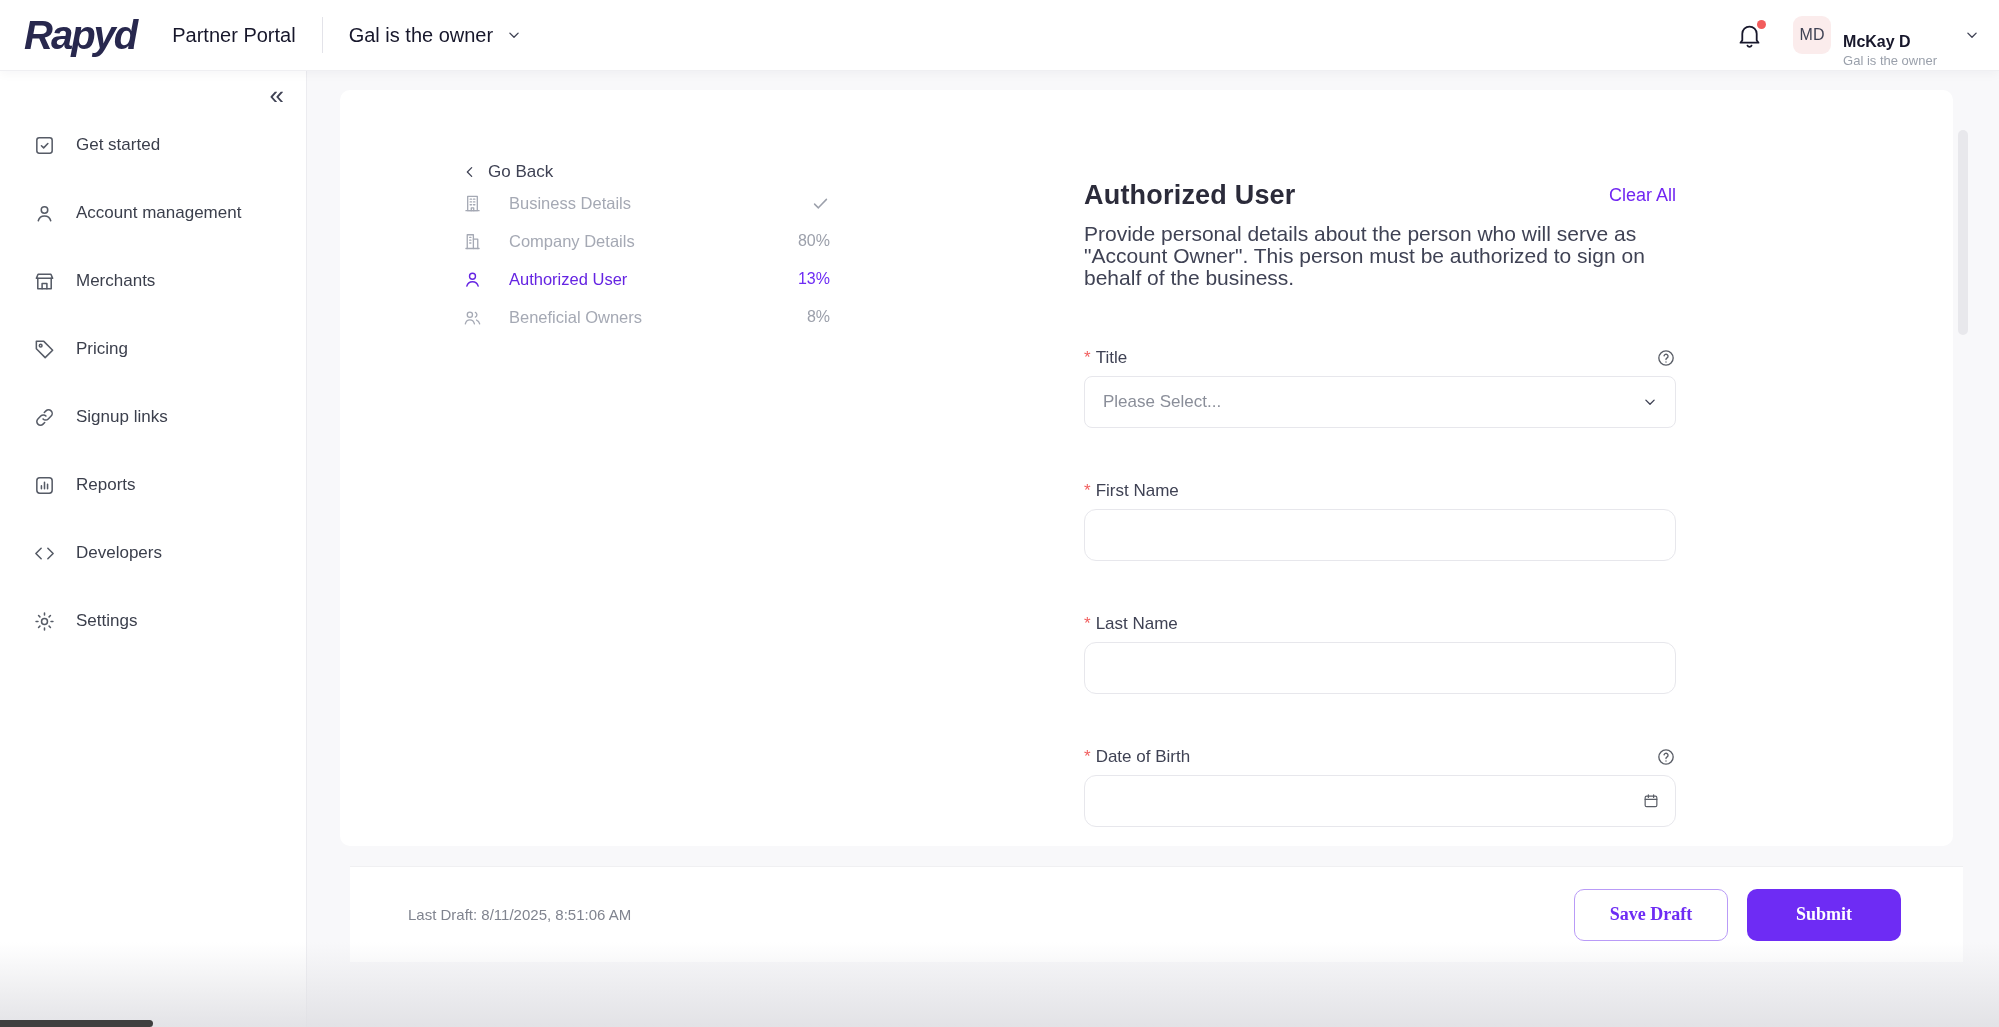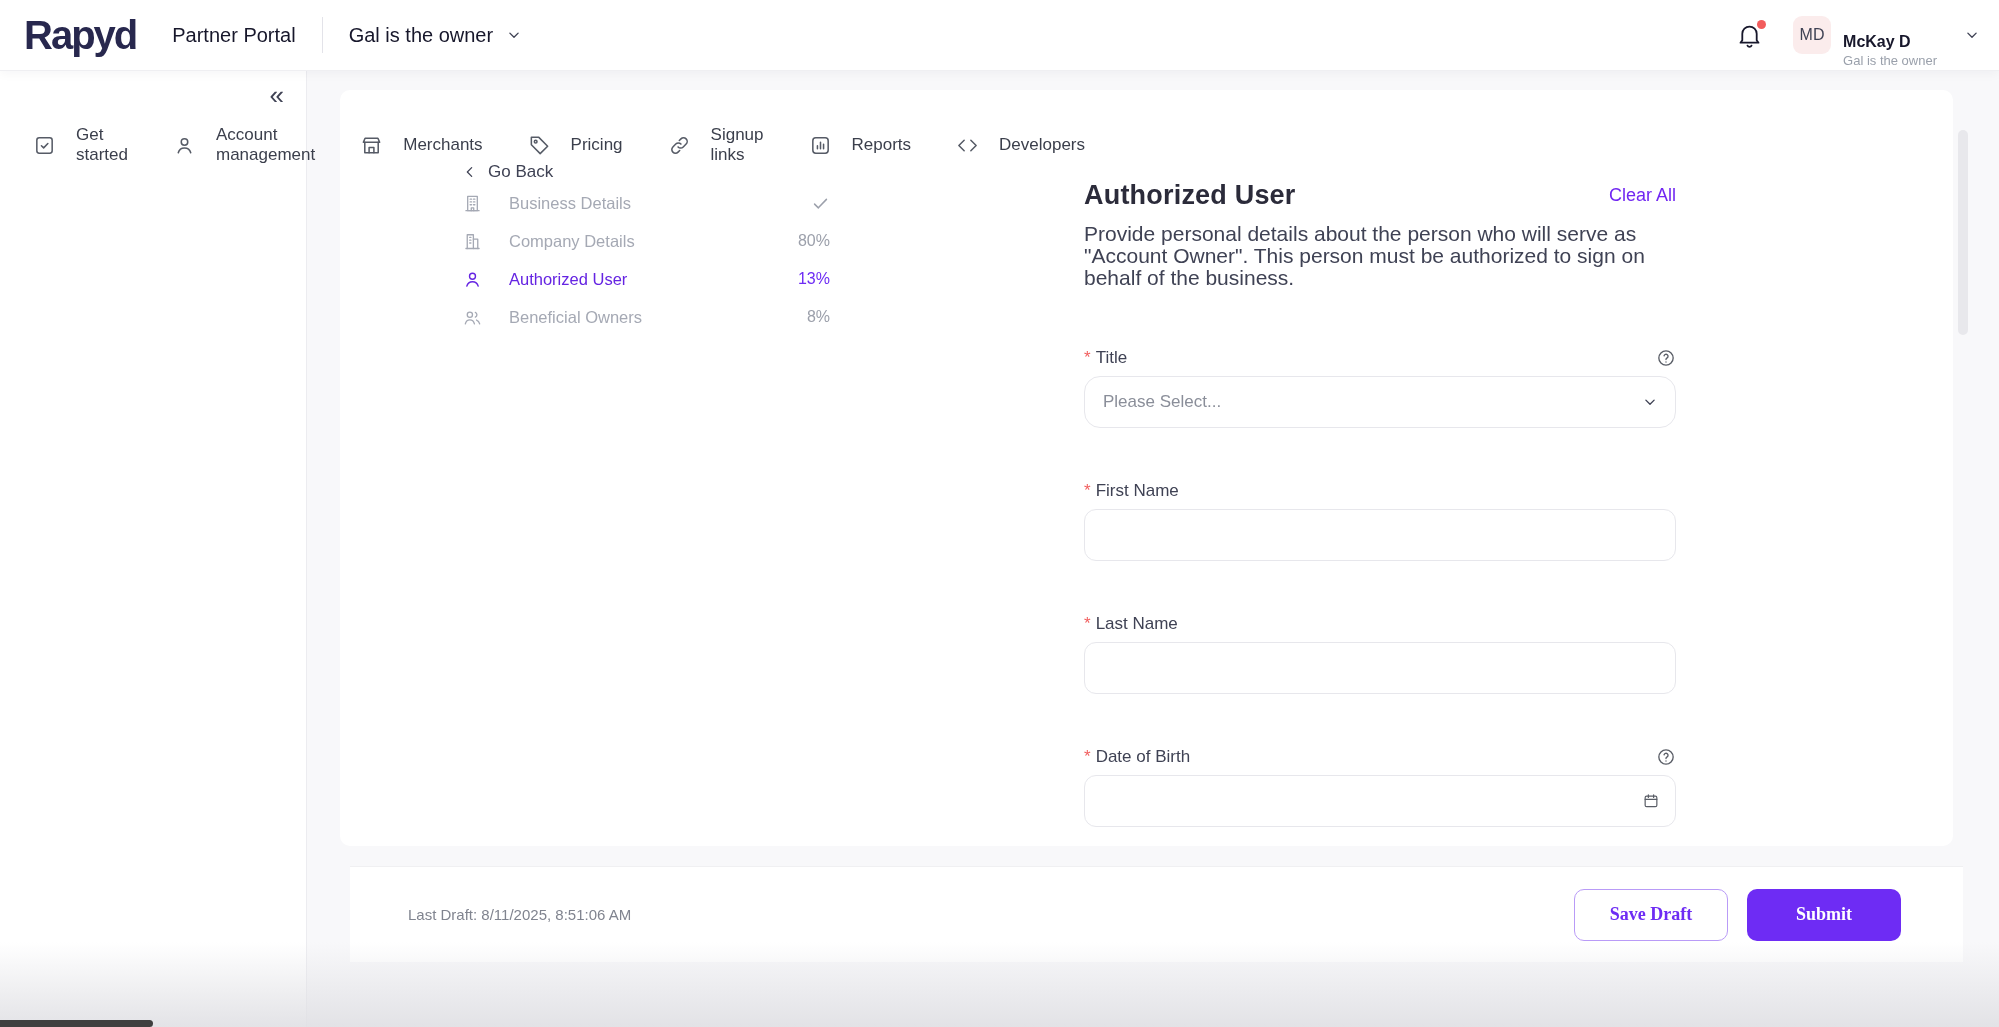--- a/index.html
+++ b/index.html
@@ -13,21 +13,21 @@
   }
   .app { position:relative; width:1999px; height:1027px; background:#F8F8FA; overflow:hidden; }
 
   
   .topbar {
     position:absolute; top:0; left:0; right:0; height:70px; background:#fff;
     display:flex; align-items:center; z-index:30;
     box-shadow:0 1px 0 #EFEFF2, 0 4px 10px rgba(20,20,40,0.04);
   }
   .logo {
-    margin-left:24px; font-size:40px; font-weight:bold; 
+    margin-left:24px; font-size:40px; font-weight:bold; font-style:italic;
     color:#28284E; letter-spacing:-2px; cursor:pointer;
   }
   .portal { margin-left:36px; font-size:20px; color:#17172B; font-weight:500; }
   .vdiv { width:1px; height:36px; background:#E3E3E9; margin:0 26px; }
   .org {
     display:flex; align-items:center; gap:12px; font-size:20px; color:#17172B;
     font-weight:500; background:none; border:none; cursor:pointer; font-family:inherit; padding:0;
   }
   .org svg { width:18px; height:18px; color:#3F4254; }
   .top-right { margin-left:auto; display:flex; align-items:center; padding-right:18px; }
@@ -46,21 +46,21 @@
 
   
   .sidebar {
     position:absolute; top:70px; left:0; bottom:0; width:307px; background:#fff;
     border-right:1px solid #ECECF0; z-index:10;
   }
   .collapse {
     position:absolute; top:12px; right:22px; font-size:26px; color:#3F4254;
     background:none; border:none; cursor:pointer; font-family:inherit; padding:0; line-height:1;
   }
-  .nav { padding-top:47px; display:flex; flex-direction:row; gap:12px; }
+  .nav { padding-top:47px; display:flex; flex-direction:column; gap:12px; }
   .nav-item { height:56px; display:flex; align-items:center; padding-left:33px; gap:20px; cursor:pointer; }
   .nav-ic { color:#565B66; display:flex; }
   .nav-ic svg { width:23px; height:23px; display:block; }
   .nav-label { font-size:17px; color:#3B3F4C; }
 
   
   .main { position:absolute; left:307px; top:70px; right:0; bottom:0; background:#F8F8FA; }
   .card { position:absolute; left:33px; top:20px; width:1613px; height:756px; background:#fff; border-radius:10px; }
 
   
@@ -92,21 +92,21 @@
   }
   .desc { margin:11px 0 0; width:572px; font-size:21px; line-height:22px; color:#3F4254; }
   .field { margin-top:52px; }
   .field.first { margin-top:58px; }
   .label-row { display:flex; align-items:center; justify-content:space-between; height:21px; margin-bottom:8px; }
   .flabel { font-size:17px; color:#3F4254; display:flex; gap:5px; align-items:baseline; }
   .req { color:#F15F5F; }
   .help { color:#595D66; cursor:pointer; background:none; border:none; padding:0; display:flex; }
   .help svg { width:20px; height:20px; display:block; }
   .inputbox {
-    position:relative; height:52px; border:1px solid #E7E7EC; border-radius:16px;
+    position:relative; height:52px; border:1px solid #E7E7EC; border-radius:8px;
     background:#fff; display:flex; align-items:center; padding:0 18px; font-size:17px;
   }
   .inputbox.select { cursor:pointer; color:#8A8E99; }
   .tail { position:absolute; right:16px; top:50%; transform:translateY(-50%); color:#3F4254; display:flex; background:none; border:none; padding:0; cursor:pointer; }
   .tail svg { width:18px; height:18px; display:block; }
   .tail.cal { color:#595D66; }
   input.text {
     width:100%; height:52px; border:1px solid #E7E7EC; border-radius:12px; background:#fff;
     padding:0 18px; font-size:17px; font-family:inherit; color:#17172B; outline:none;
   }
@@ -233,20 +233,29 @@
       </div>
       <div class="nav-item">
         <span class="nav-ic">
           <svg viewBox="0 0 24 24" fill="none" stroke="currentColor" stroke-width="1.6" stroke-linecap="round" stroke-linejoin="round">
               <path d="M8.5 6.5L3 12l5.5 5.5"></path>
               <path d="M15.5 6.5L21 12l-5.5 5.5"></path>
             </svg>
         </span>
         <span class="nav-label">Developers</span>
       </div>
+      <div class="nav-item">
+        <span class="nav-ic">
+          <svg viewBox="0 0 24 24" fill="none" stroke="currentColor" stroke-width="1.6" stroke-linecap="round" stroke-linejoin="round">
+              <circle cx="12" cy="12" r="3.1"></circle>
+              <path d="M12 3.2v2M12 18.8v2M3.2 12h2M18.8 12h2M5.8 5.8l1.4 1.4M16.8 16.8l1.4 1.4M18.2 5.8l-1.4 1.4M7.2 16.8l-1.4 1.4"></path>
+            </svg>
+        </span>
+        <span class="nav-label">Settings</span>
+      </div>
     </nav>
   </aside>
 
   <main class="main">
     <section class="card">
 
       <div class="stepper">
         <button class="goback">
           <span style="display:flex;">
             <svg viewBox="0 0 24 24" fill="none" stroke="currentColor" stroke-width="1.9" stroke-linecap="round" stroke-linejoin="round">

